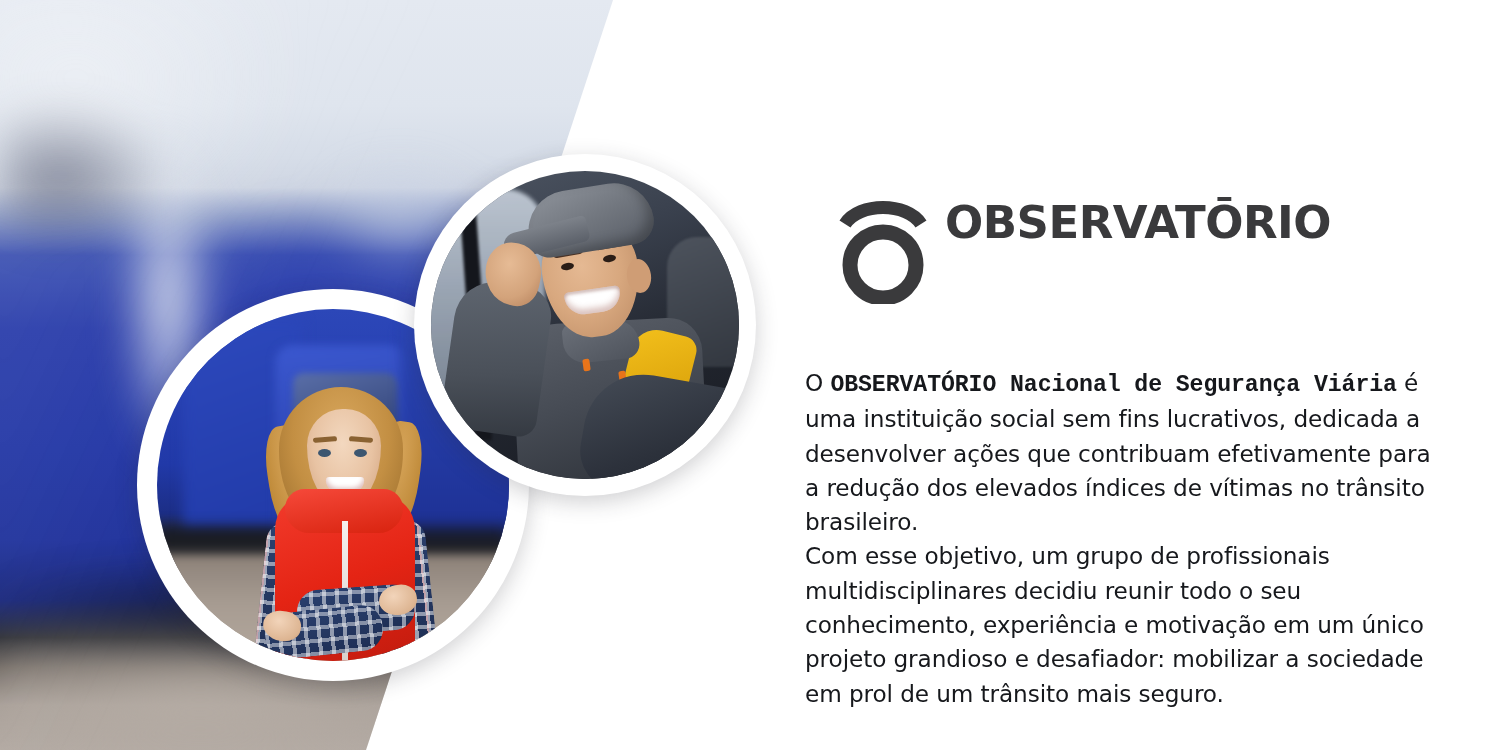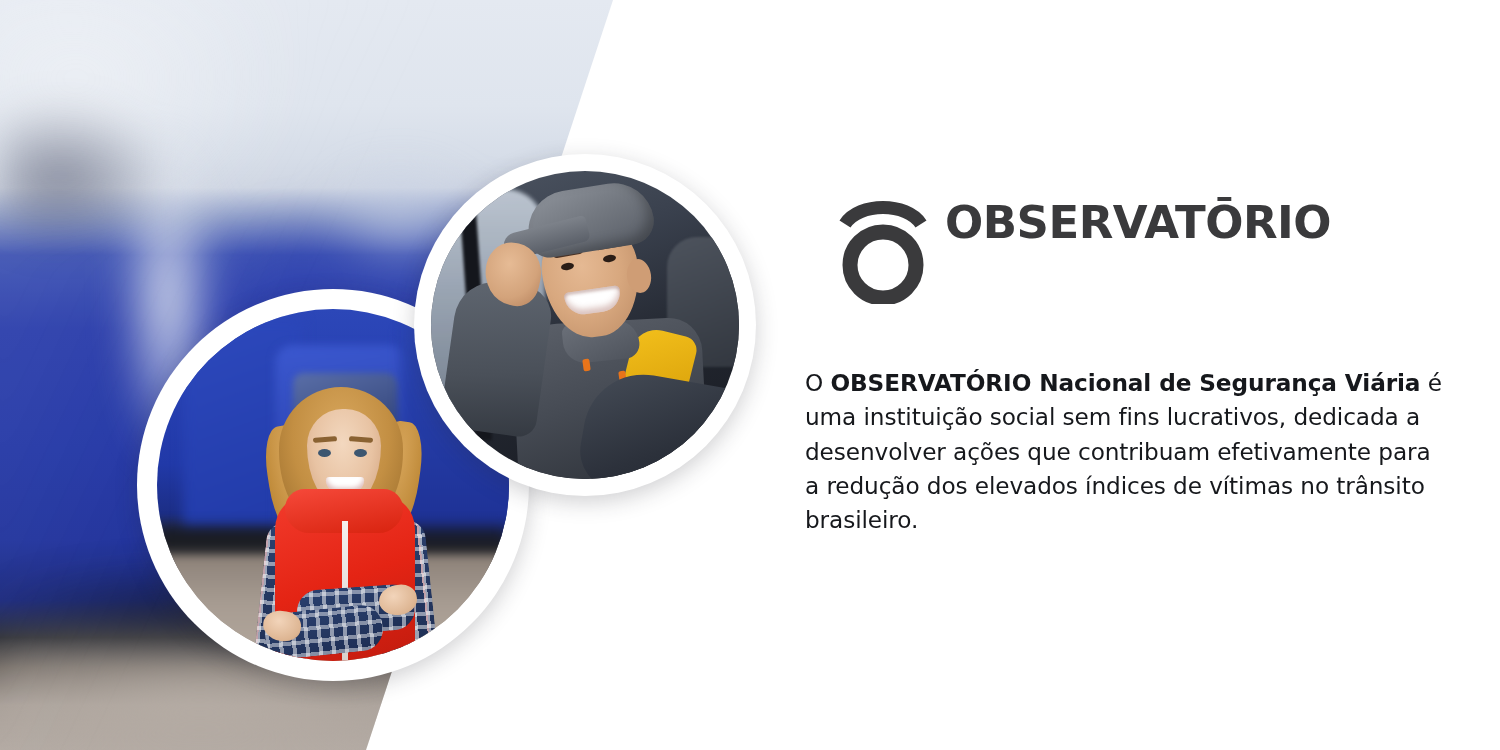--- a/index.html
+++ b/index.html
@@ -476,21 +476,21 @@
     left: 0;
     top: 322px;
     width: 640px;
     font-family: "DejaVu Sans", sans-serif;
     font-size: 23.2px;
     line-height: 34.3px;
     color: #16181c;
     letter-spacing: -0.1px;
   }
   .body-copy p { margin: 0; }
-  .body-copy .lead-bold { font-weight: 700; }
+  .body-copy .lead-bold { font-weight: 700; font-family: Liberation Mono, monospace; }
 </style>
 </head>
 <body>
 
 <div class="banner">
 
   <div class="photo-panel">
     <div class="scene"></div>
     <div class="scene-blobs"></div>
     <div class="scene-soft"></div>
@@ -569,17 +569,18 @@
       </div>
 
       <div class="logo-text">
         <div class="logo-word">OBSERVATŌRIO</div>
       </div>
 
     </div>
 
     <div class="body-copy">
       <p><span>O </span><span class="lead-bold">OBSERVATÓRIO Nacional de Segurança Viária</span><span> é uma instituição social sem fins lucrativos, dedicada a desenvolver ações que contribuam efetivamente para a redução dos elevados índices de vítimas no trânsito brasileiro.</span></p>
+      <p>Com esse objetivo, um grupo de profissionais multidisciplinares decidiu reunir todo o seu conhecimento, experiência e motivação em um único projeto grandioso e desafiador: mobilizar a sociedade em prol de um trânsito mais seguro.</p>
     </div>
 
   </div>
 
 </div>
 
 </body></html>

